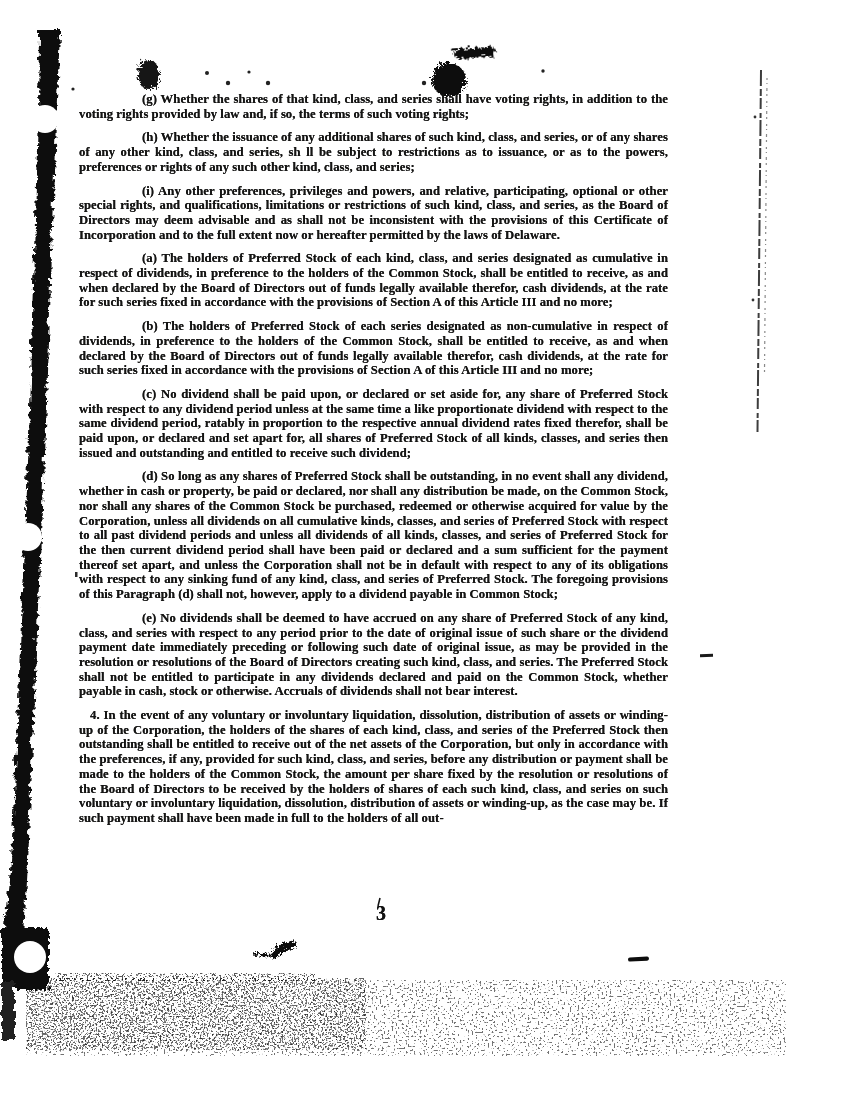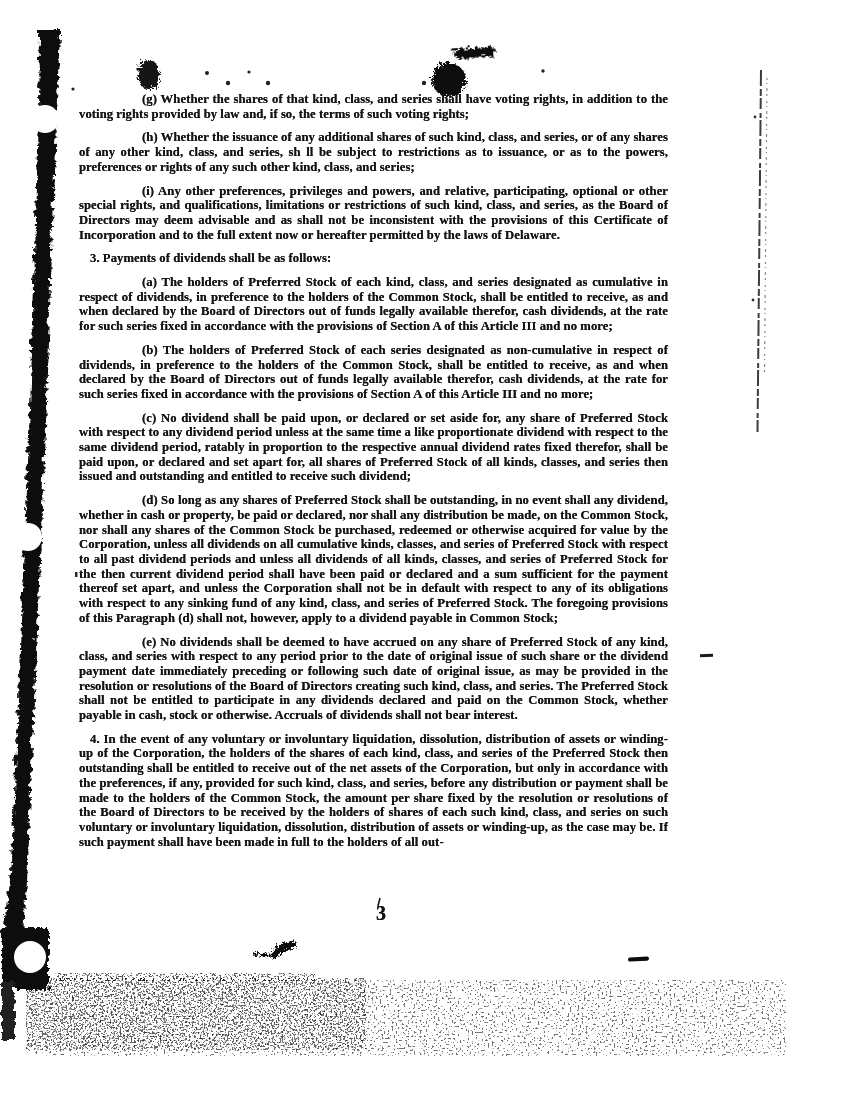--- a/index.html
+++ b/index.html
@@ -114,21 +114,20 @@
       <polygon fill="#0d0d0d" points="267,952 281,941 293,938 295,943 282,951 268,957"></polygon>
       <rect x="252" y="951" width="14" height="3.4" fill="#0d0d0d" transform="rotate(-3 259 952)"></rect>
     </g>
     <rect x="628" y="957" width="21" height="4.2" rx="2" fill="#0d0d0d" transform="rotate(-3 638 959)"></rect>
   </svg>
 
   <div class="document-body">
       <p class="lettered">(g) Whether the shares of that kind, class, and series shall have voting rights, in addition to the voting rights provided by law and, if so, the terms of such voting rights;</p>
       <p class="lettered">(h) Whether the issuance of any additional shares of such kind, class, and series, or of any shares of any other kind, class, and series, sh ll be subject to restrictions as to issuance, or as to the powers, preferences or rights of any such other kind, class, and series;</p>
       <p class="lettered">(i) Any other preferences, privileges and powers, and relative, participating, optional or other special rights, and qualifications, limitations or restrictions of such kind, class, and series, as the Board of Directors may deem advisable and as shall not be inconsistent with the provisions of this Certificate of Incorporation and to the full extent now or hereafter permitted by the laws of Delaware.</p>
-      <p class="numbered">3.  Payments of dividends shall be as follows:</p>
       <p class="lettered">(a) The holders of Preferred Stock of each kind, class, and series designated as cumulative in respect of dividends, in preference to the holders of the Common Stock, shall be entitled to receive, as and when declared by the Board of Directors out of funds legally available therefor, cash dividends, at the rate for such series fixed in accordance with the provisions of Section A of this Article III and no more;</p>
       <p class="lettered">(b) The holders of Preferred Stock of each series designated as non-cumulative in respect of dividends, in preference to the holders of the Common Stock, shall be entitled to receive, as and when declared by the Board of Directors out of funds legally available therefor, cash dividends, at the rate for such series fixed in accordance with the provisions of Section A of this Article III and no more;</p>
       <p class="lettered">(c) No dividend shall be paid upon, or declared or set aside for, any share of Preferred Stock with respect to any dividend period unless at the same time a like proportionate dividend with respect to the same dividend period, ratably in proportion to the respective annual dividend rates fixed therefor, shall be paid upon, or declared and set apart for, all shares of Preferred Stock of all kinds, classes, and series then issued and outstanding and entitled to receive such dividend;</p>
       <p class="lettered">(d) So long as any shares of Preferred Stock shall be outstanding, in no event shall any dividend, whether in cash or property, be paid or declared, nor shall any distribution be made, on the Common Stock, nor shall any shares of the Common Stock be purchased, redeemed or otherwise acquired for value by the Corporation, unless all dividends on all cumulative kinds, classes, and series of Preferred Stock with respect to all past dividend periods and unless all dividends of all kinds, classes, and series of Preferred Stock for the then current dividend period shall have been paid or declared and a sum sufficient for the payment thereof set apart, and unless the Corporation shall not be in default with respect to any of its obligations with respect to any sinking fund of any kind, class, and series of Preferred Stock.  The foregoing provisions of this Paragraph (d) shall not, however, apply to a dividend payable in Common Stock;</p>
       <p class="lettered">(e) No dividends shall be deemed to have accrued on any share of Preferred Stock of any kind, class, and series with respect to any period prior to the date of original issue of such share or the dividend payment date immediately preceding or following such date of original issue, as may be provided in the resolution or resolutions of the Board of Directors creating such kind, class, and series. The Preferred Stock shall not be entitled to participate in any dividends declared and paid on the Common Stock, whether payable in cash, stock or otherwise.  Accruals of dividends shall not bear interest.</p>
       <p class="numbered">4.  In the event of any voluntary or involuntary liquidation, dissolution, distribution of assets or winding-up of the Corporation, the holders of the shares of each kind, class, and series of the Preferred Stock then outstanding shall be entitled to receive out of the net assets of the Corporation, but only in accordance with the preferences, if any, provided for such kind, class, and series, before any distribution or payment shall be made to the holders of the Common Stock, the amount per share fixed by the resolution or resolutions of the Board of Directors to be received by the holders of shares of each such kind, class, and series on such voluntary or involuntary liquidation, dissolution, distribution of assets or winding-up, as the case may be.  If such payment shall have been made in full to the holders of all out-</p>
     </div>
 
   <div class="page-number">3</div>
 

